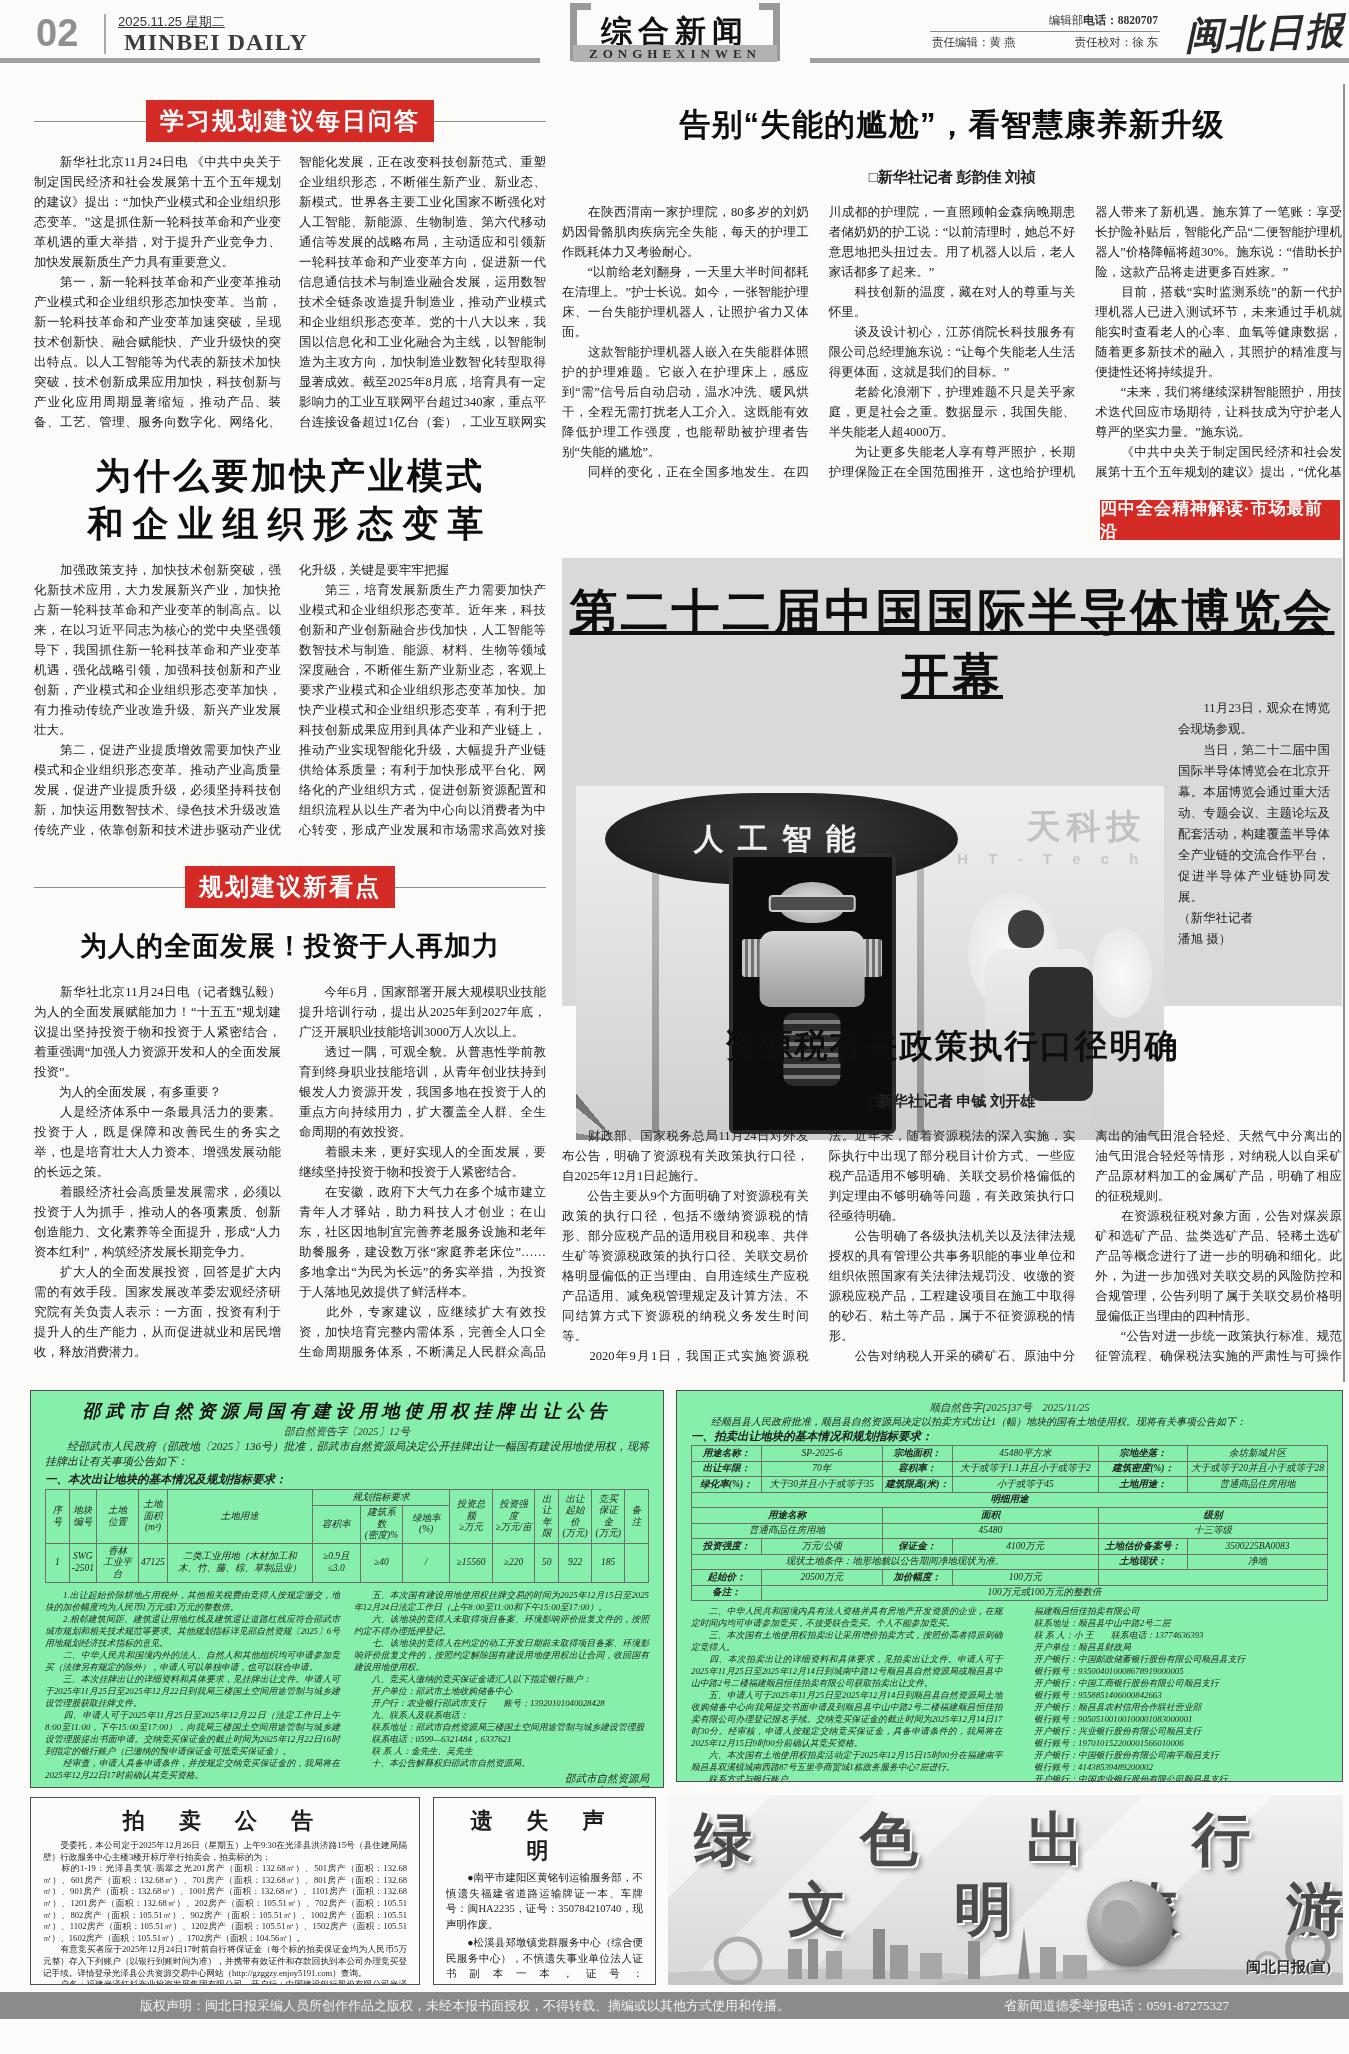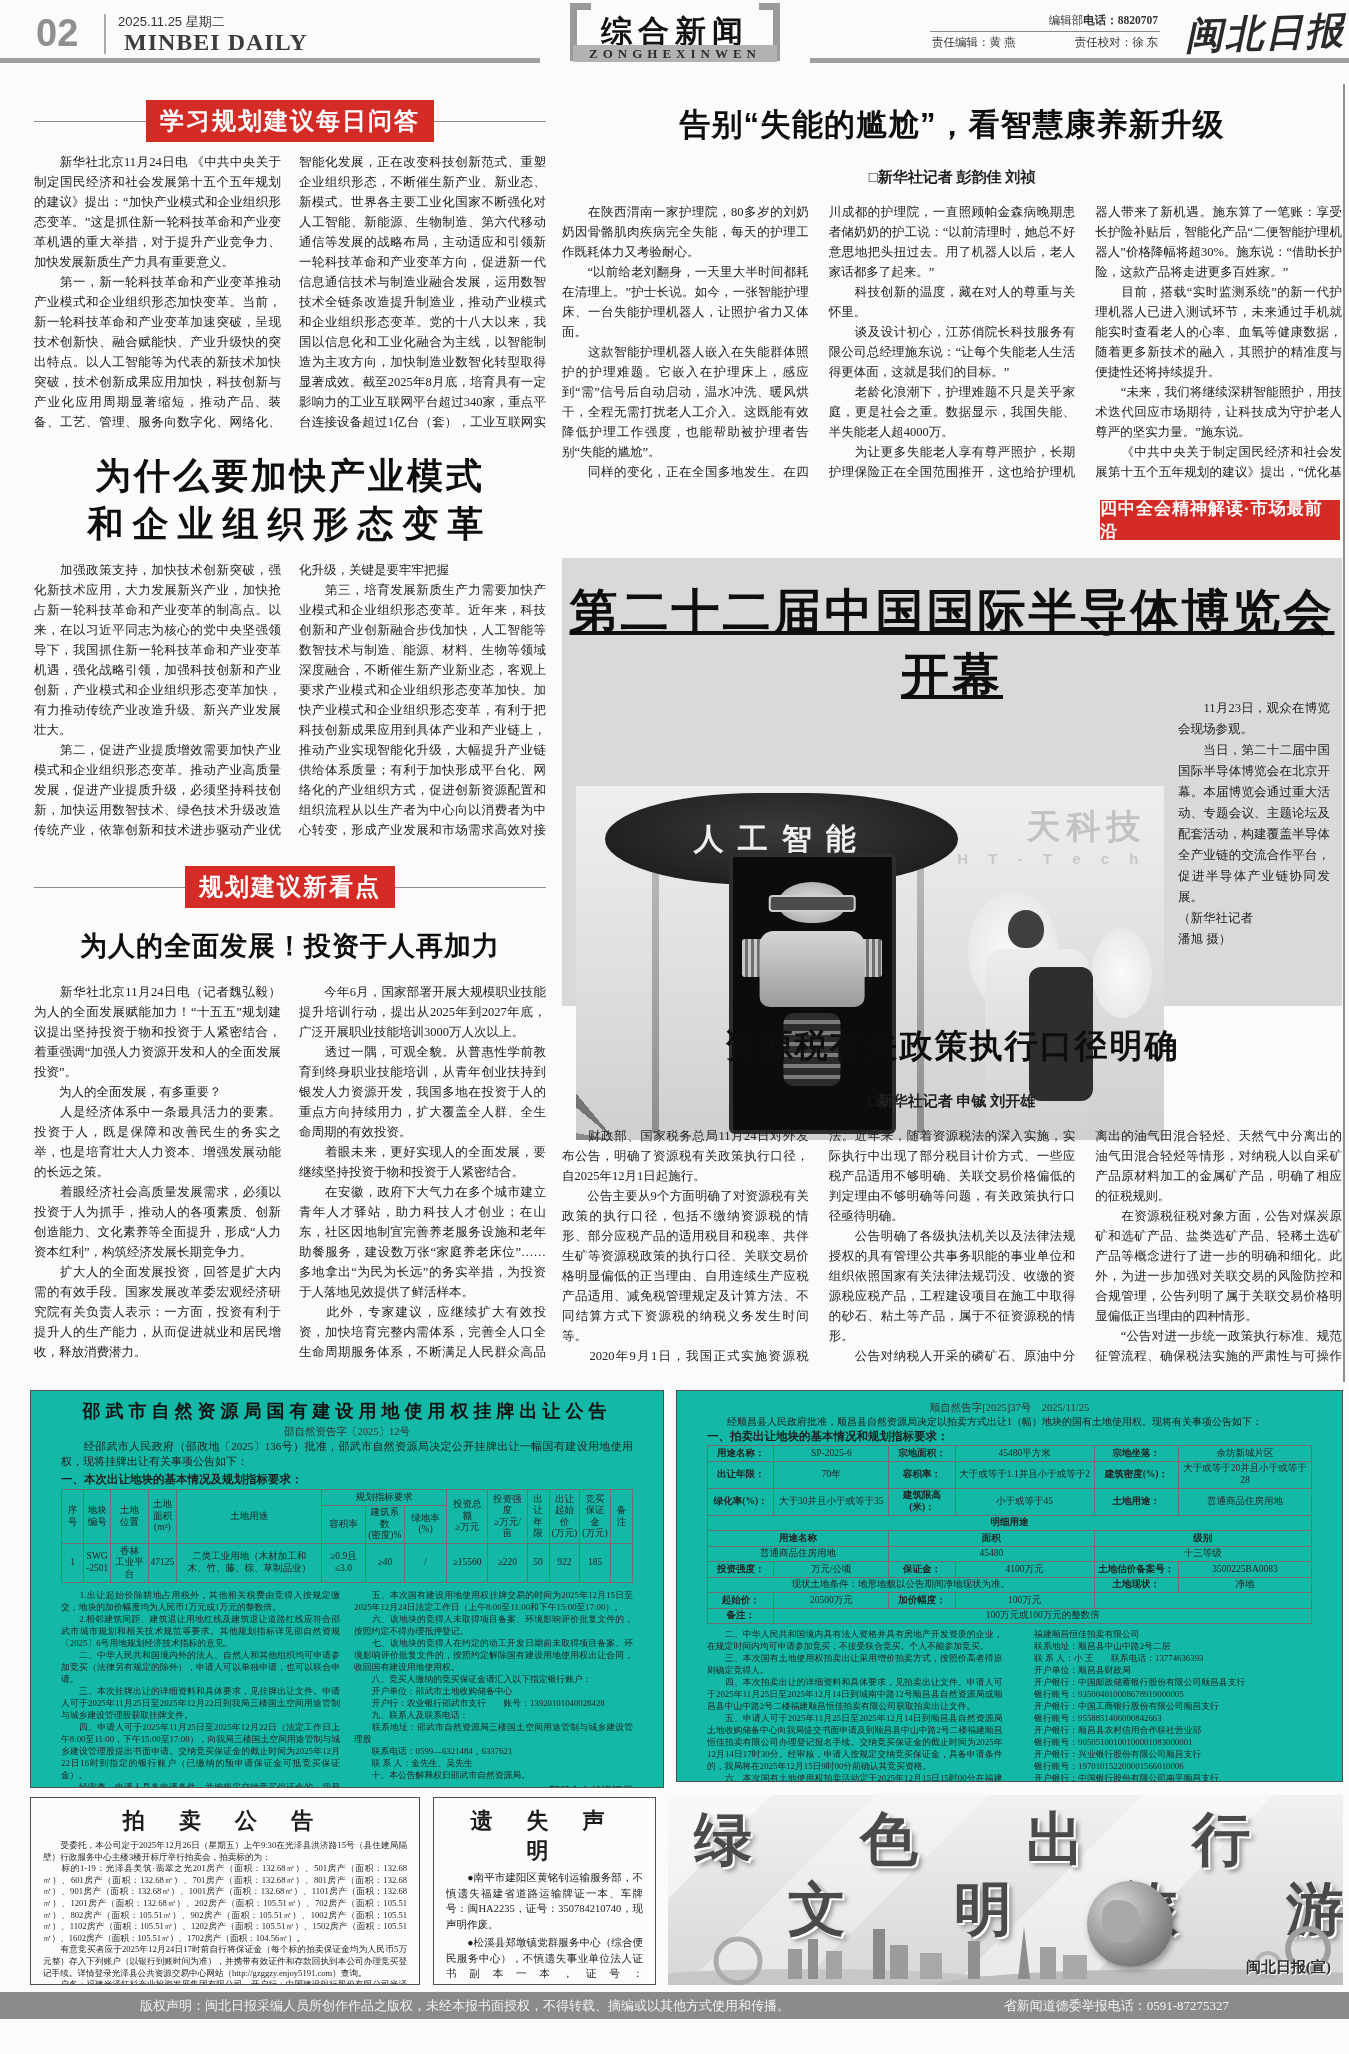--- a/index.html
+++ b/index.html
@@ -1,21 +1,21 @@
 <!DOCTYPE html>
 <html><head>
 <meta charset="utf-8">
 <style>
   html,body{margin:0;padding:0;background:#e9e9e7;}
   .page{position:relative;width:1349px;height:2054px;background:#fbfbfa;margin:0 auto;
         font-family:"Liberation Serif",serif;color:#1c1c1c;overflow:hidden;}
   .abs{position:absolute;}
   .pre{white-space:pre-line;}
   .just{text-align:justify;text-justify:inter-ideograph;}
-  .sans{font-family:"Liberation Sans",sans-serif;}
+  .sans{font-family:"Liberation Sans",sans-serif;text-decoration:underline;}
   
   .pgnum{font-family:"Liberation Sans",sans-serif;font-size:38px;font-weight:bold;color:#8f8f8f;}
   .hdr-div{width:2px;background:#aaa;}
   .hdr-date{font-size:13px;color:#333;}
   .hdr-en{font-size:24px;font-weight:bold;letter-spacing:1px;color:#3c3c3c;}
   .rule{background:#9f9f9f;}
   .bracket{width:14px;height:44px;}
   .bl{border-left:7px solid #9a9a9a;border-top:7px solid #9a9a9a;border-bottom:7px solid #9a9a9a;}
   .br{border-right:7px solid #9a9a9a;border-top:7px solid #9a9a9a;border-bottom:7px solid #9a9a9a;}
   .secttl{font-size:31px;font-weight:bold;letter-spacing:6px;color:#111;}
@@ -56,21 +56,21 @@
   .ovalwin{position:absolute;border-radius:50%;background:radial-gradient(#fafafa,#e2e2e2);}
   .brandcn{position:absolute;right:3%;top:5%;text-align:right;color:#c2c2c2;font-weight:bold;font-size:34px;letter-spacing:6px;font-family:"Liberation Sans",sans-serif;}
   .brandpy{color:#c8c8c8;font-size:15px;letter-spacing:8px;font-weight:bold;}
   .p-head{position:absolute;left:73.5%;top:35%;width:36px;height:38px;background:#3f3f3f;border-radius:50% 50% 45% 45%;}
   .p-body{position:absolute;left:69.5%;top:46%;width:104px;height:56%;background:linear-gradient(180deg,#ececec,#cfcfcf);border-radius:20px 20px 0 0;}
   .p-pack{position:absolute;left:77%;top:51%;width:64px;height:38%;background:#2e2e2e;border-radius:12px;}
   .plant{position:absolute;left:-1%;bottom:0;width:90px;height:120px;background:
      conic-gradient(from 200deg at 50% 100%, transparent 0 30deg,#7d7d7d 30deg 40deg,transparent 40deg 70deg,#8a8a8a 70deg 80deg,transparent 80deg 110deg,#757575 110deg 120deg,transparent 0);}
   .caption{font-size:12.5px;line-height:21px;color:#222;}
   
-  .nbox{border:1.5px solid #4e4e4e;background:#14b8a6;box-sizing:border-box;padding:8px 30px;overflow:hidden;}
+  .nbox{border:1.5px solid #4e4e4e;background:#86efac;box-sizing:border-box;padding:8px 14px;overflow:hidden;font-style:italic;}
   .ntitle{text-align:center;font-weight:bold;font-family:"Liberation Sans",sans-serif;color:#111;}
   .ndoc{text-align:center;font-size:10.5px;color:#333;margin-top:2px;}
   .ntext{font-size:11px;line-height:15px;}
   .nsec{font-weight:bold;font-size:11.5px;font-family:"Liberation Sans",sans-serif;margin:3px 0 2px;}
   table.nt{border-collapse:collapse;width:100%;}
   table.nt th,table.nt td{border:1px solid #6e6e6e;font-size:9.5px;line-height:11.5px;padding:1.5px 2px;text-align:center;font-weight:normal;color:#222;}
   table.nt th{white-space:pre-line;}
   .ncols{display:flex;gap:14px;margin-top:6px;}
   .ncols>div{flex:1;font-size:8.8px;line-height:12px;color:#222;}
   .nsign{text-align:right;font-size:10.5px;margin-top:4px;}

